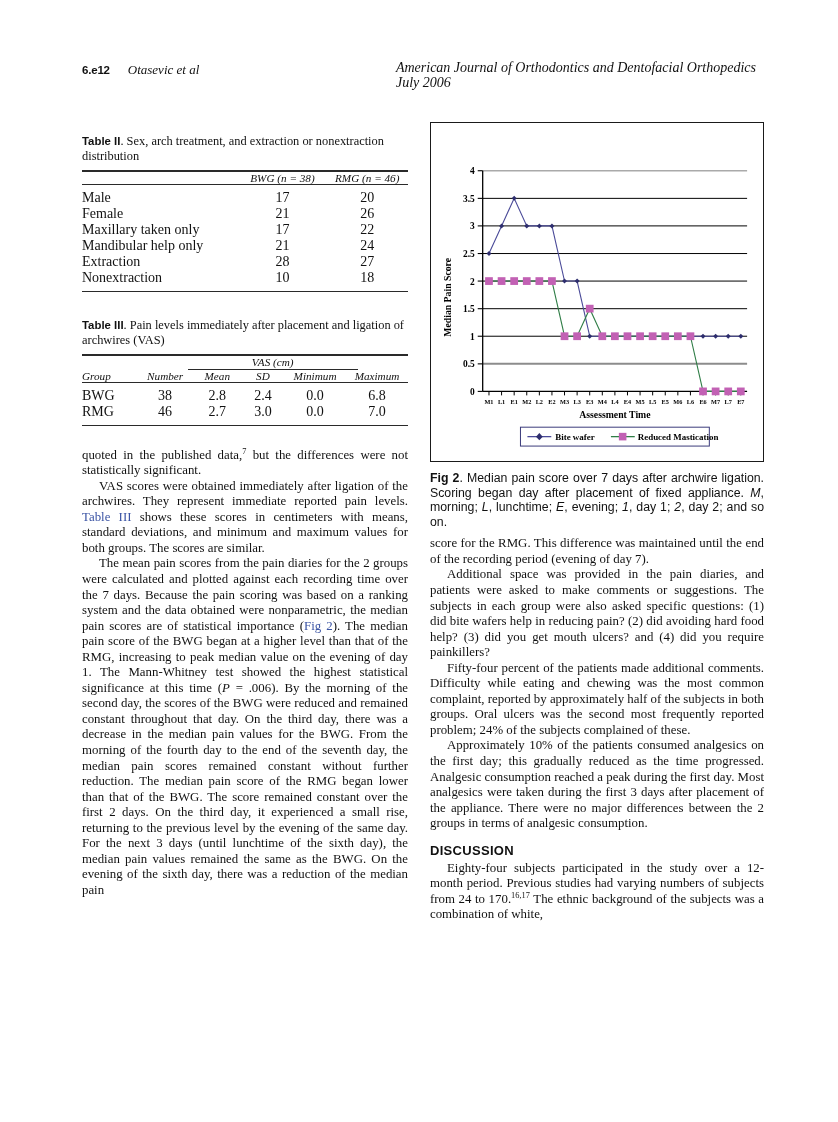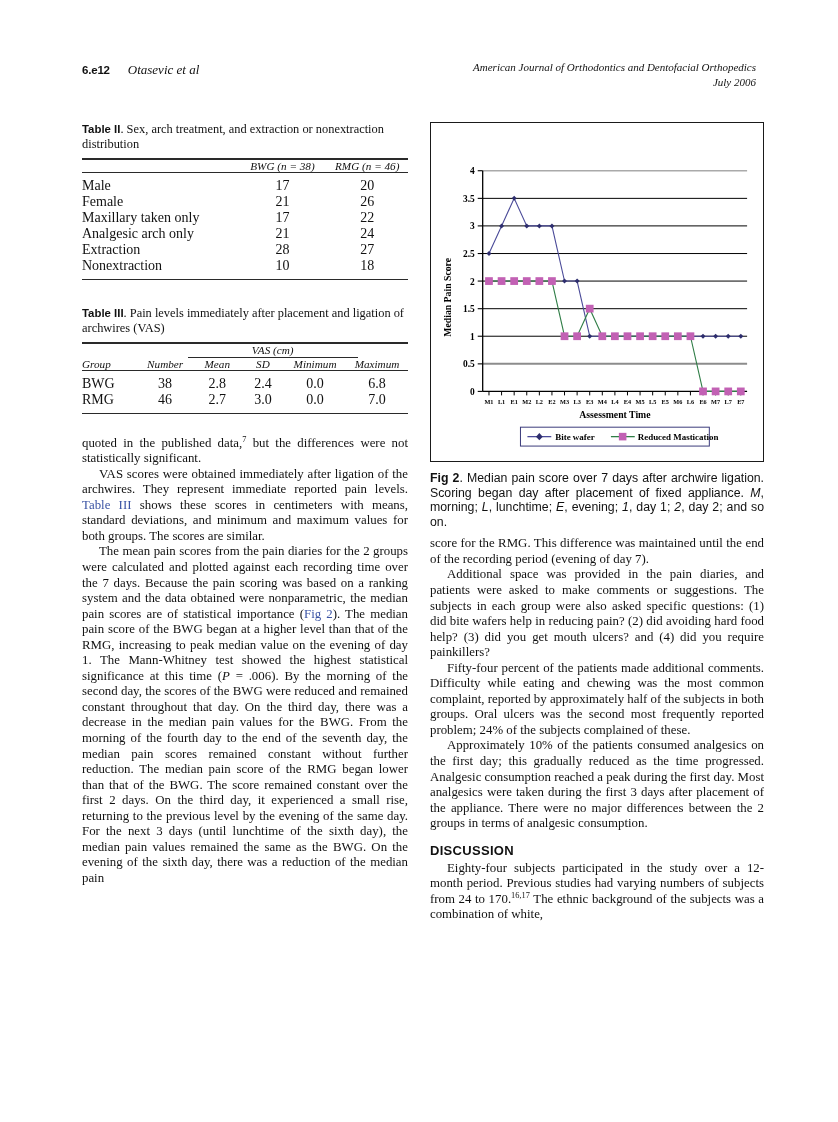--- a/index.html
+++ b/index.html
@@ -42,31 +42,31 @@
   }
   .runhead-authors {
     font-style: italic;
     font-size: 13px;
     margin-left: 18px;
   }
   .runhead-right {
     position: absolute;
     right: 0;
     top: 0;
-    text-align: right;
+    text-align: left;
     font-style: italic;
-    font-size: 11px;
+    font-size: 14px;
     line-height: 15px;
   }
 
   
   .col-left {
     position: absolute;
     left: 82px;
-    top: 122px;
+    top: 134px;
     width: 326px;
   }
   .col-right {
     position: absolute;
     left: 430px;
     top: 122px;
     width: 334px;
   }
 
   
@@ -245,21 +245,21 @@
           <td class="c0 cell-label">Female</td>
           <td class="c1 cell-num">21</td>
           <td class="c2 cell-num">26</td>
         </tr>
         <tr class="tbody-row">
           <td class="c0 cell-label">Maxillary taken only</td>
           <td class="c1 cell-num">17</td>
           <td class="c2 cell-num">22</td>
         </tr>
         <tr class="tbody-row">
-          <td class="c0 cell-label">Analgesic arch only</td>
+          <td class="c0 cell-label">Mandibular help only</td>
           <td class="c1 cell-num">21</td>
           <td class="c2 cell-num">24</td>
         </tr>
         <tr class="tbody-row">
           <td class="c0 cell-label">Extraction</td>
           <td class="c1 cell-num">28</td>
           <td class="c2 cell-num">27</td>
         </tr>
         <tr class="tbody-row">
           <td class="c0 cell-label">Nonextraction</td>

